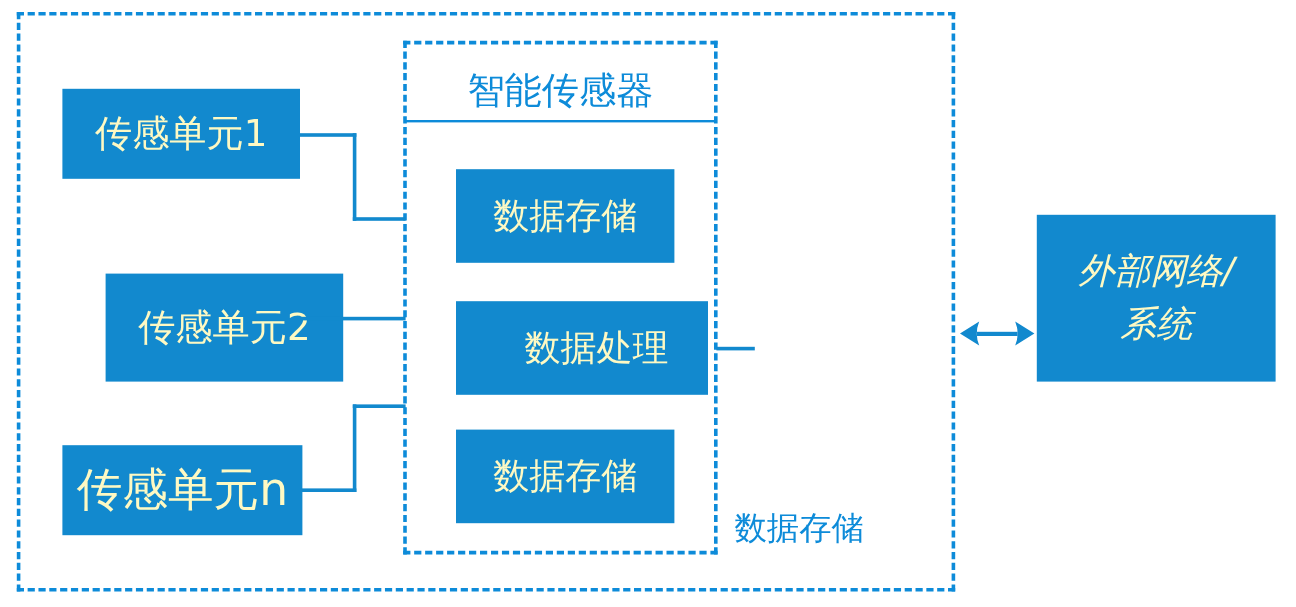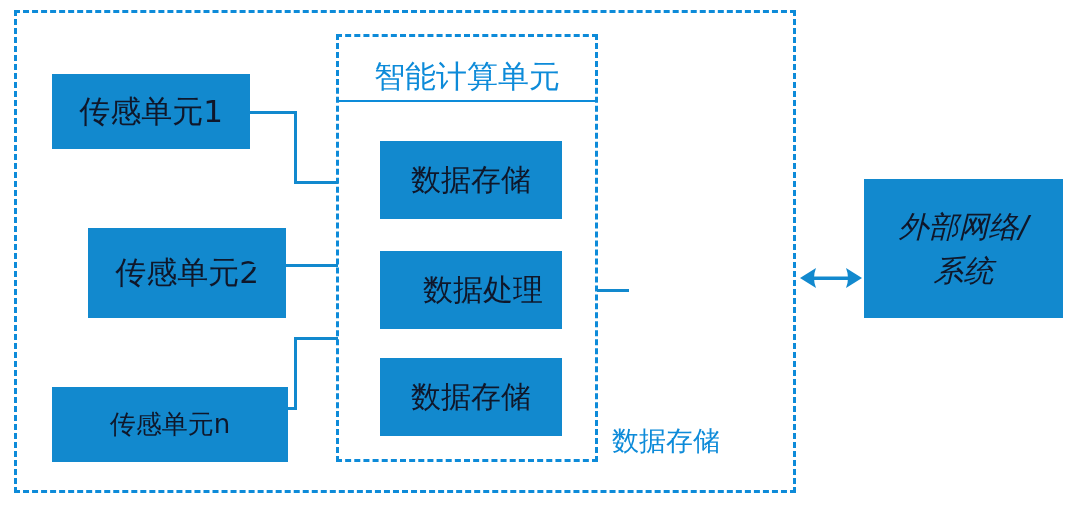--- a/index.html
+++ b/index.html
@@ -66,33 +66,33 @@
     top: 424px;
     font-size: 27px;
     line-height: 34px;
   }
 
   
   .block {
     position: absolute;
     box-sizing: border-box;
     background: #1289ce;
-    color: #0f172a;
+    color: #fef9c3;
     display: flex;
     align-items: center;
     justify-content: center;
     text-align: center;
     white-space: pre-line;
   }
   #sensor-unit-1 { left: 52px;  top: 74px;  width: 198px; height: 75px; font-size: 31px; }
   #sensor-unit-2 { left: 52px;  top: 228px; width: 198px; height: 90px; font-size: 31px; margin-left: 36px; }
-  #sensor-unit-n { left: 52px;  top: 371px; width: 236px; height: 75px; font-size: 26px; margin-top: 16px; }
+  #sensor-unit-n { left: 52px;  top: 371px; width: 200px; height: 75px; font-size: 38px; }
 
   #signal-conditioning { left: 380px; top: 141px; width: 182px; height: 78px; font-size: 30px; }
-  #data-processing     { left: 380px; top: 251px; width: 182px; height: 78px; font-size: 30px; padding-left: 24px; }
+  #data-processing     { left: 380px; top: 251px; width: 210px; height: 78px; font-size: 30px; padding-left: 24px; }
   #data-storage        { left: 380px; top: 358px; width: 182px; height: 78px; font-size: 30px; text-align: center; }
 
   #interface-unit {
     left: 627px; top: 226px; width: 145px; height: 131px;
     font-size: 30px; line-height: 42px;
   }
   #external-network {
     left: 864px; top: 179px; width: 199px; height: 139px;
     font-size: 30px; line-height: 44px; font-style: italic;
   }
@@ -134,21 +134,21 @@
 <body>
 
 <div id="canvas">
 
   <div class="dashed-box" id="outer-boundary"></div>
 
   <div class="dashed-box" id="compute-boundary"></div>
 
   <div id="compute-header-rule"></div>
 
-  <div class="caption" id="compute-unit-title">智能计算单元</div>
+  <div class="caption" id="compute-unit-title">智能传感器</div>
 
   <div class="caption" id="smart-sensor-title">数据存储</div>
 
   <div class="block" id="sensor-unit-1">传感单元1</div>
 
   <div class="block" id="sensor-unit-2">传感单元2</div>
 
   <div class="block" id="sensor-unit-n">传感单元n</div>
 
   <div class="block" id="signal-conditioning">数据存储</div>

